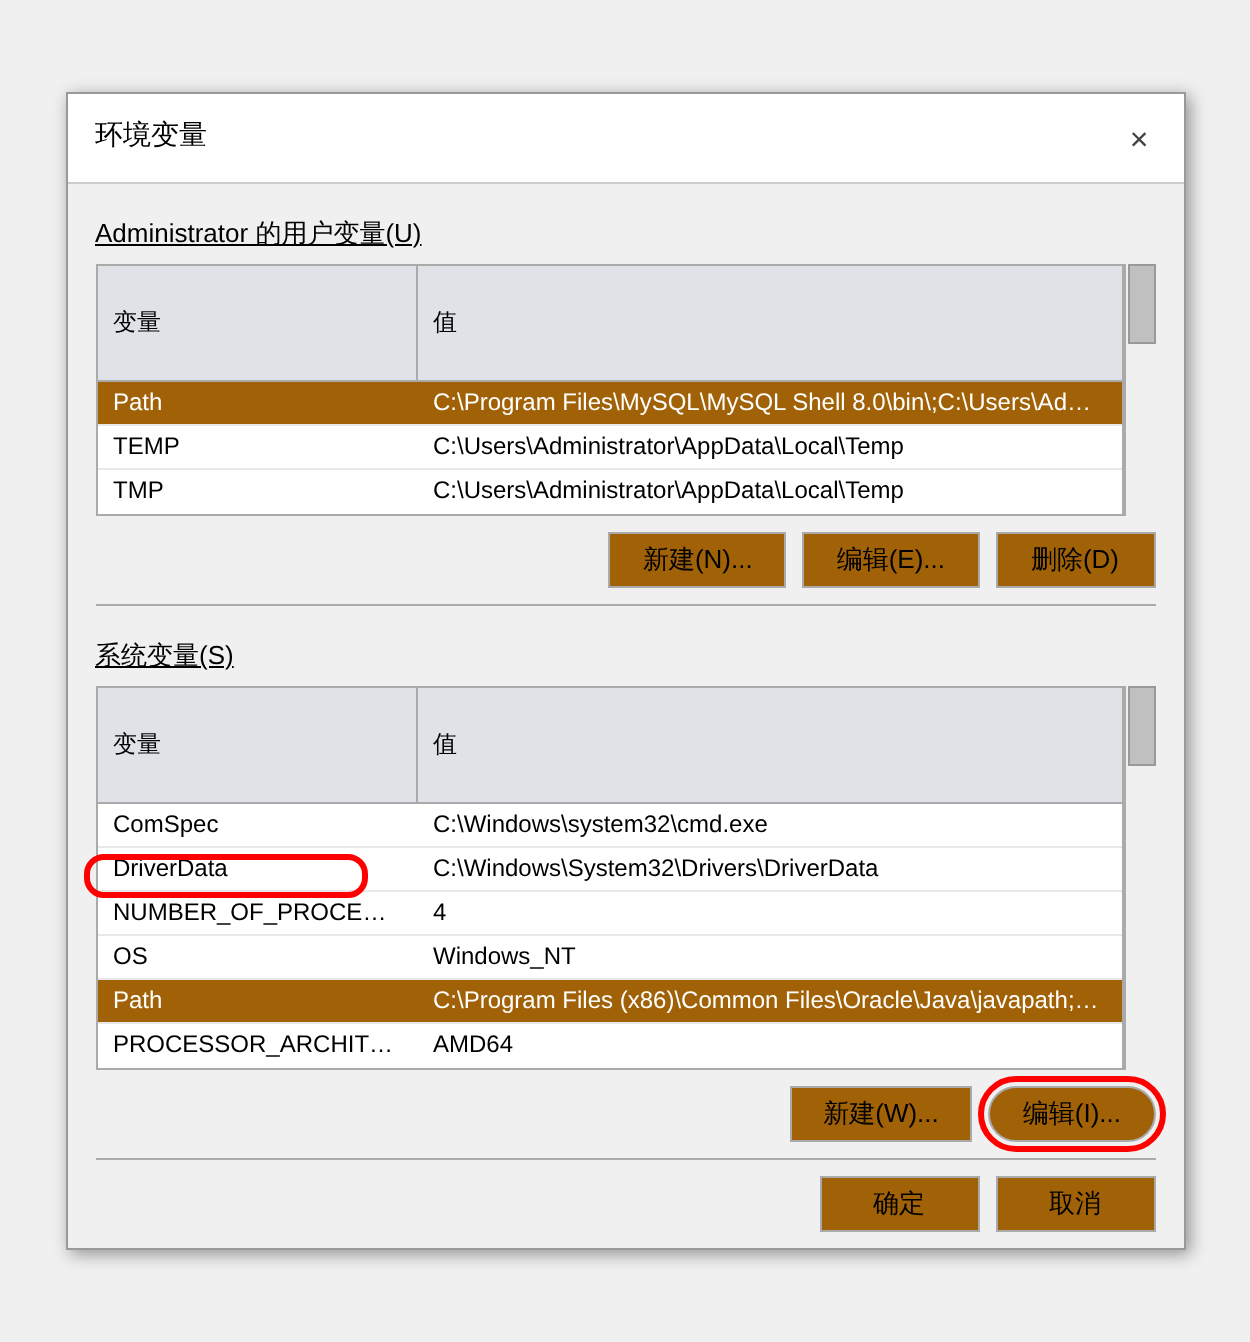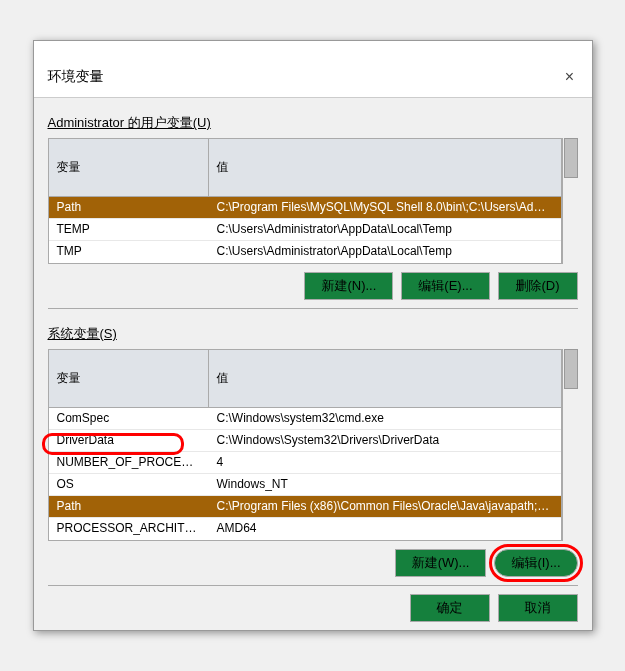--- a/index.html
+++ b/index.html
@@ -16,23 +16,22 @@
     .dialog {
       background: #f0f0f0;
       border: 1px solid #999;
       box-shadow: 2px 2px 8px rgba(0,0,0,0.4);
       width: 560px;
       position: relative;
     }
     .title-bar {
       background: #fff;
       display: flex;
-      align-items: center;
       justify-content: space-between;
-      padding: 24px 10px 8px 14px;
+      padding: 12px 10px 8px 14px;
       border-bottom: 1px solid #ccc;
       font-size: 14px;
       font-weight: normal;
       color: #000;
     }
     .title-bar-close {
       width: 24px;
       height: 24px;
       background: none;
       border: none;
@@ -112,21 +111,21 @@
       position: relative;
       padding-right: 16px;
     }
     .btn-row {
       display: flex;
       justify-content: flex-end;
       gap: 8px;
       margin: 8px 14px;
     }
     .btn {
-      background: #15803d;
+      background: #a16207;
       border: 1px solid #aaa;
       padding: 4px 16px;
       font-size: 13px;
       cursor: pointer;
       min-width: 80px;
       color: #000;
       font-family: 'Microsoft YaHei', 'SimSun', Arial, sans-serif;
     }
     .divider {
       height: 1px;

